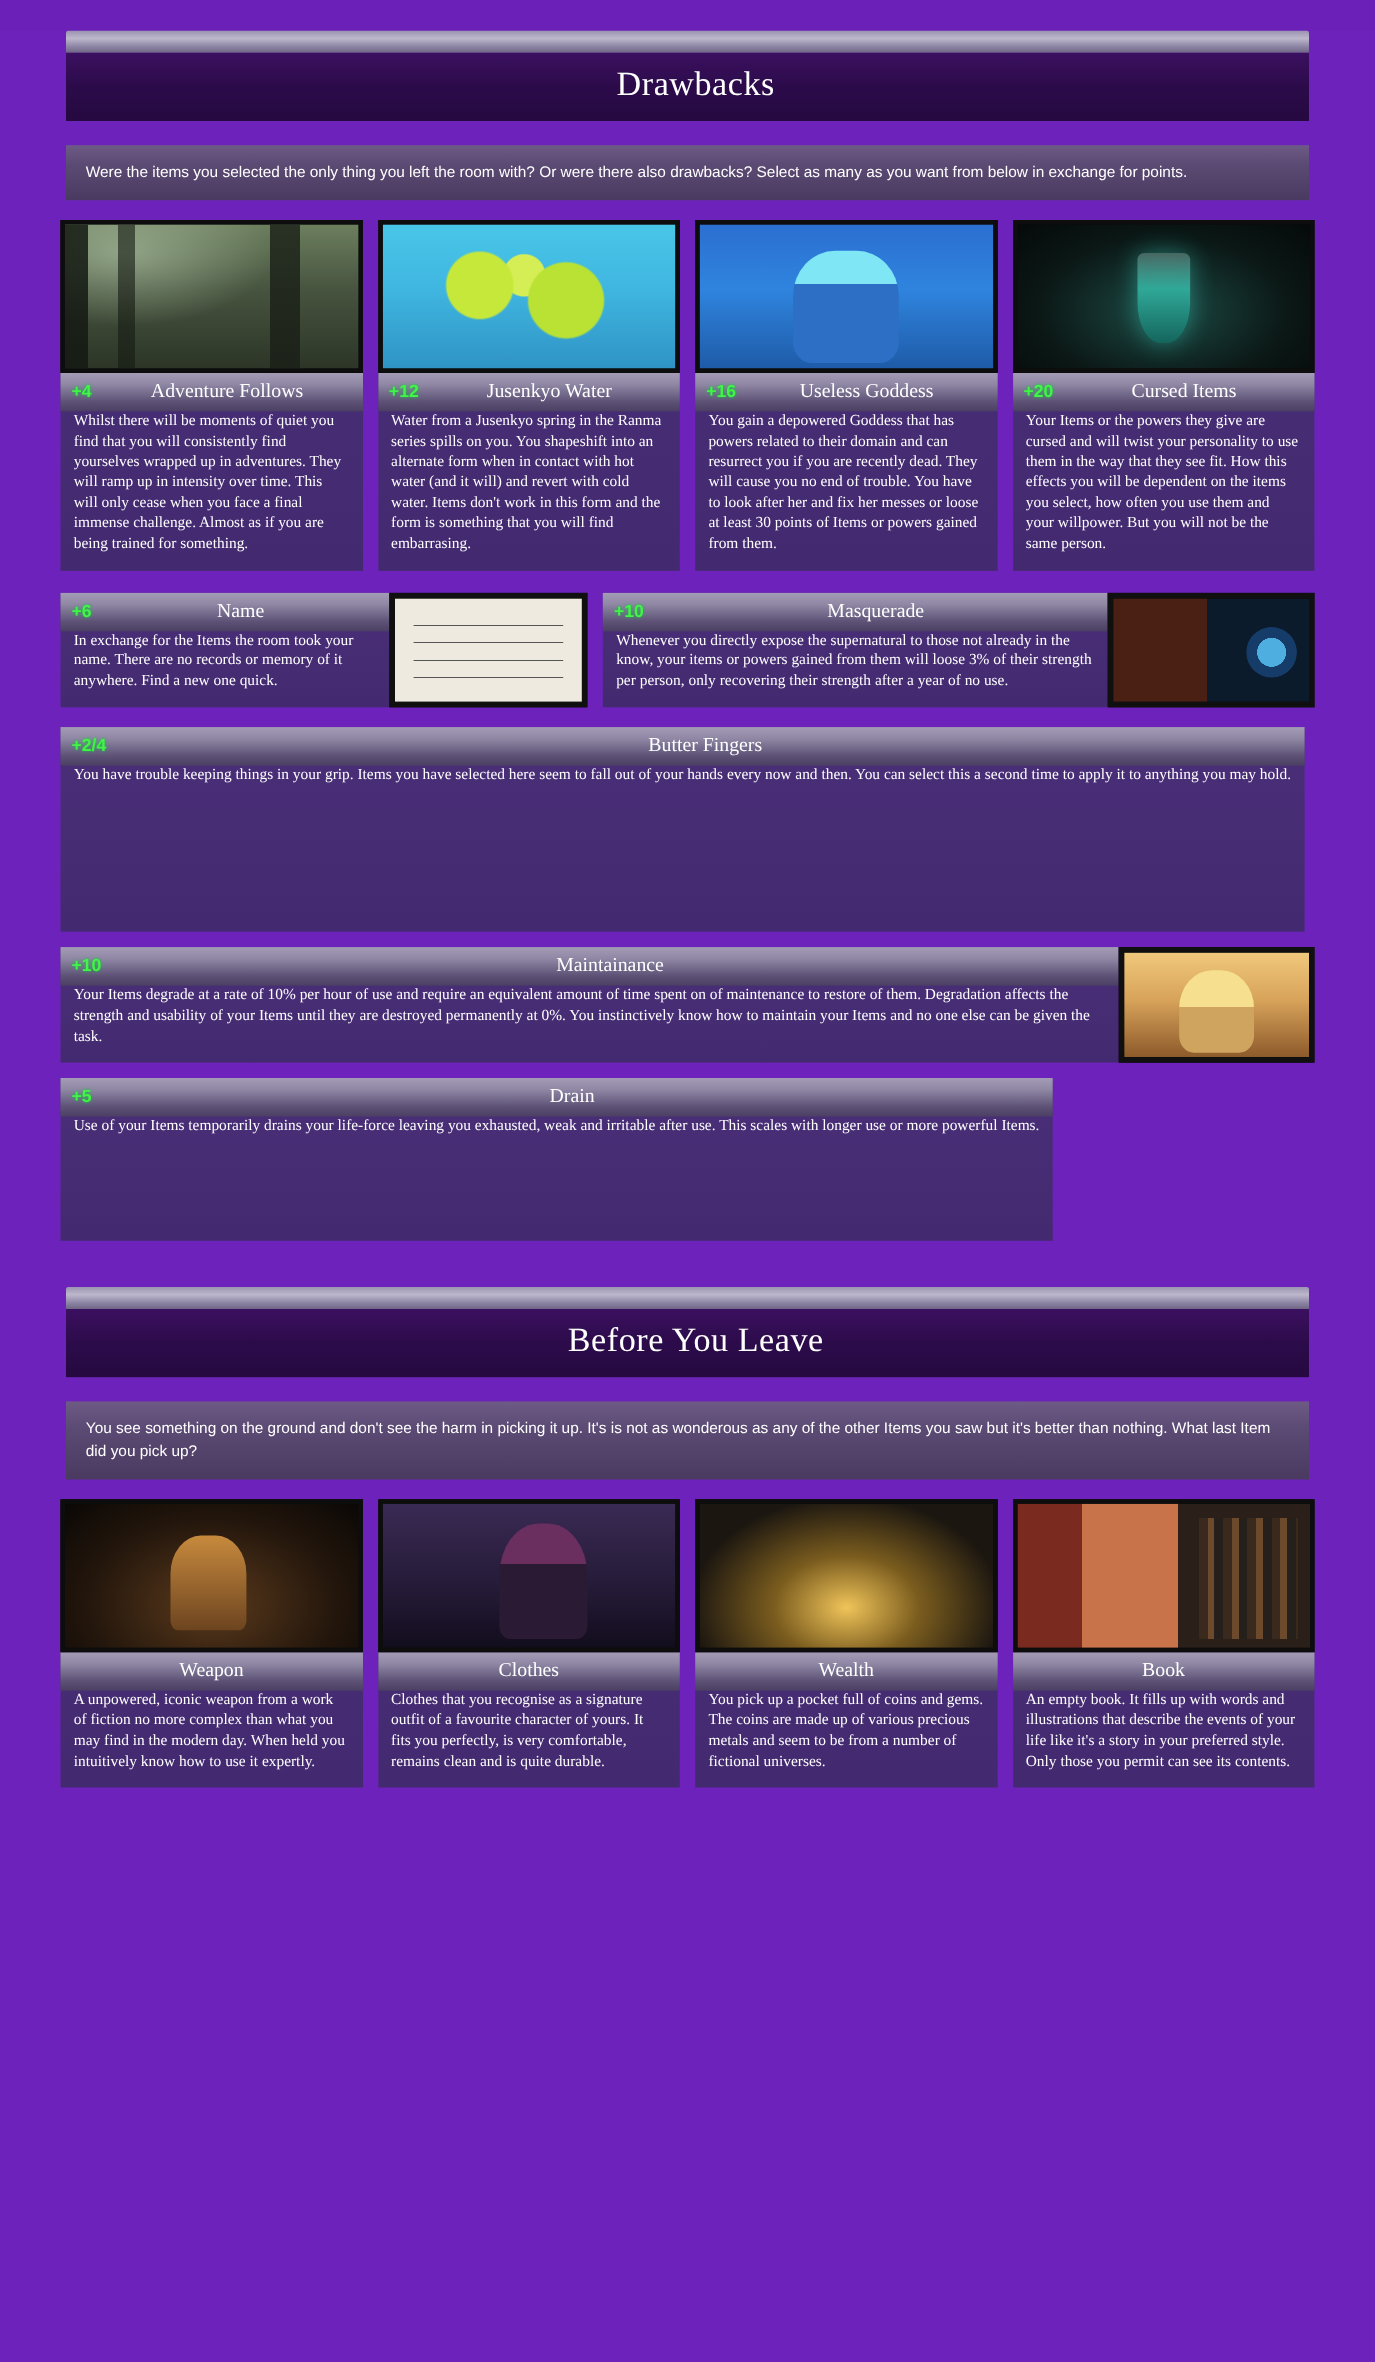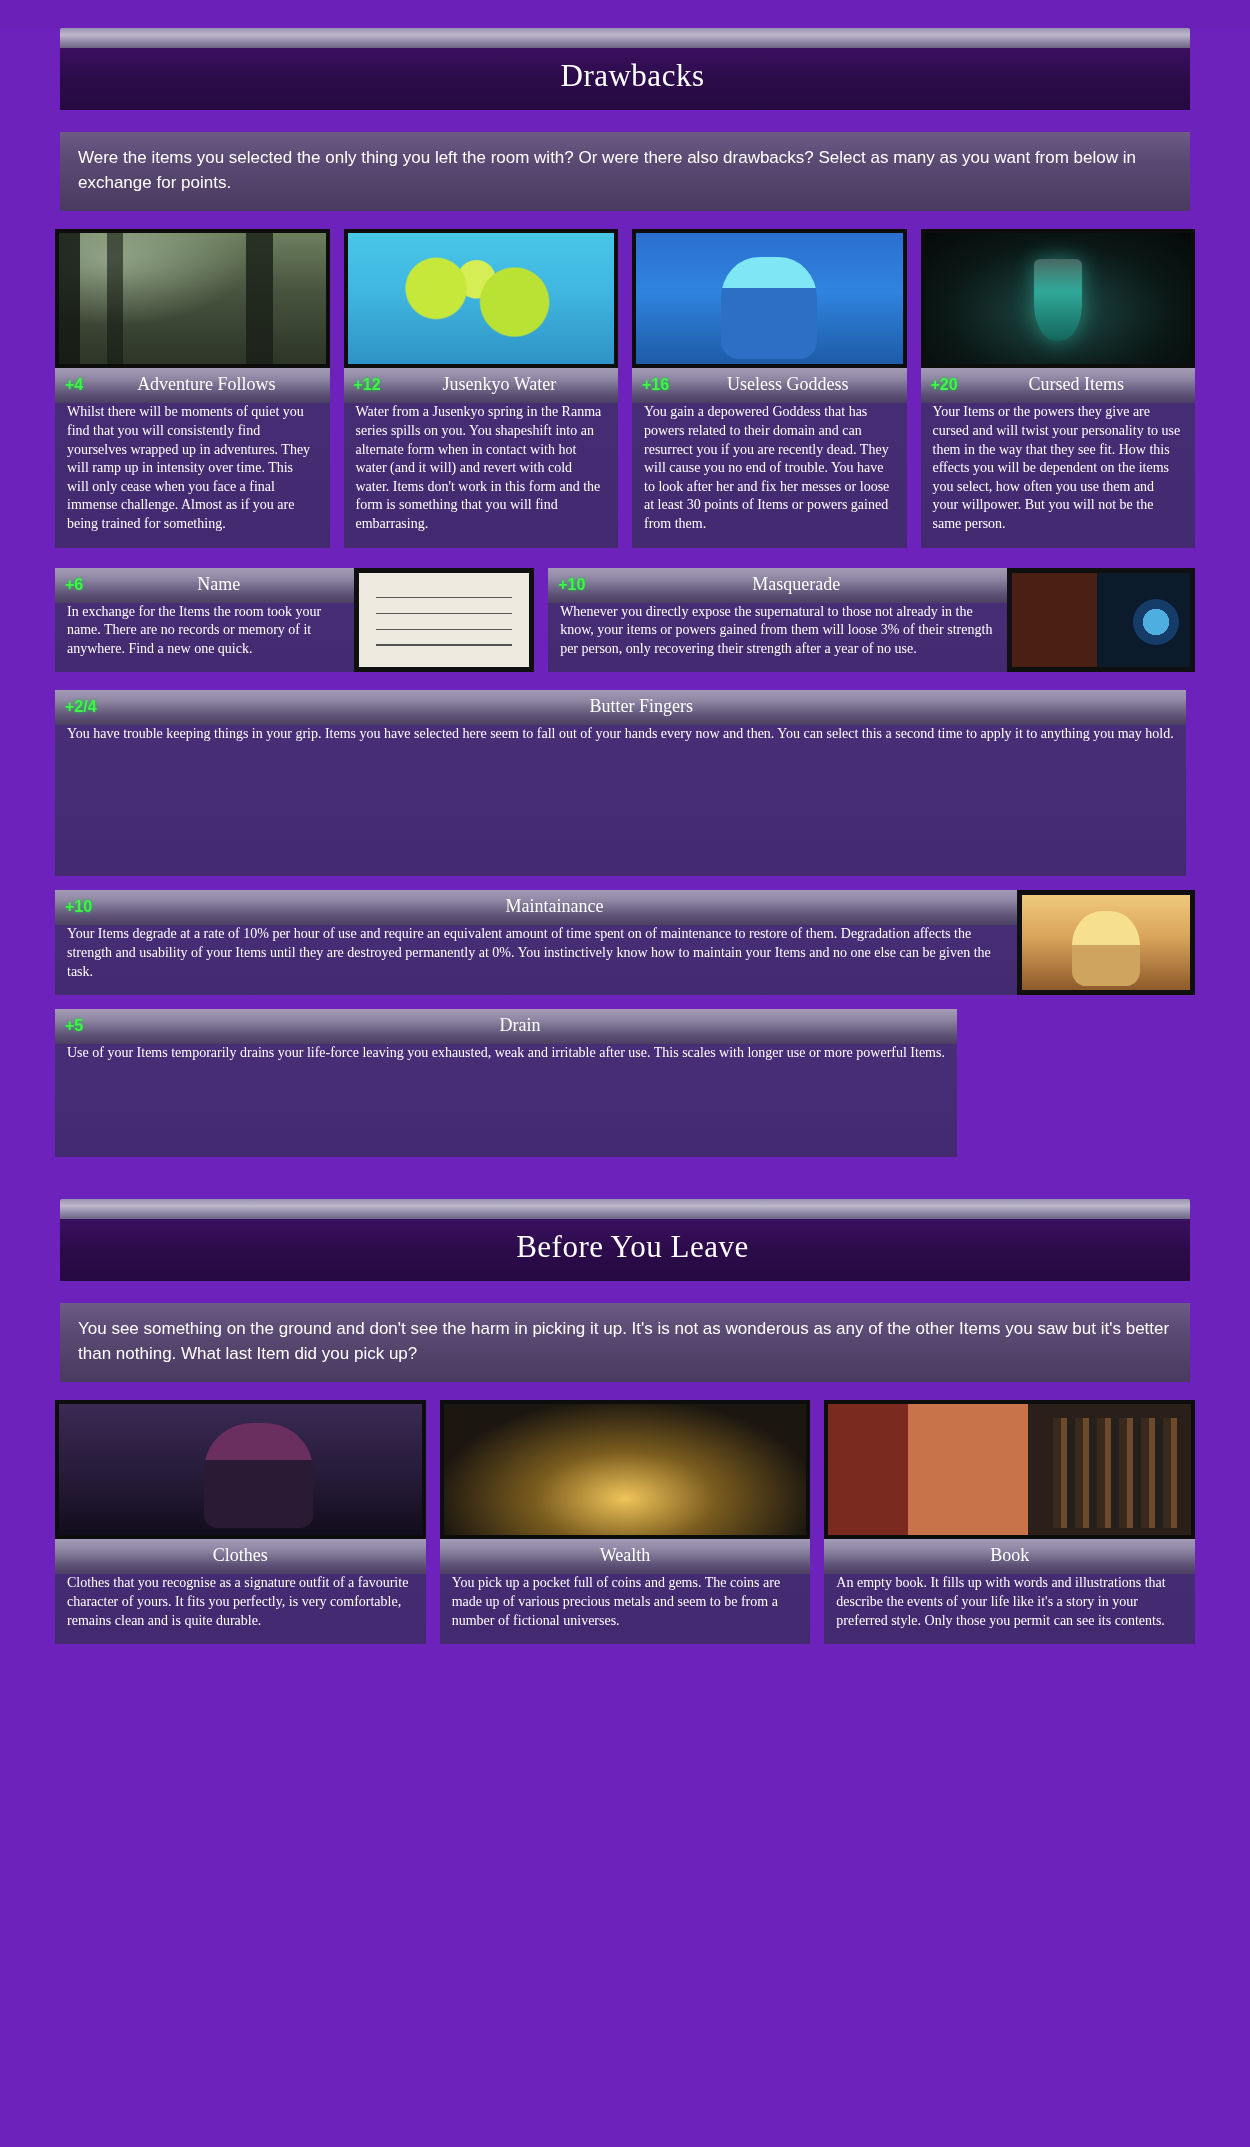--- a/index.html
+++ b/index.html
@@ -34,21 +34,21 @@
     letter-spacing: .5px;
     padding: 10px 0 16px 15px;
     font-family: "Liberation Serif", serif;
   }
 
   
   .blurb {
     margin: 22px 60px 0 60px;
     background: linear-gradient(to bottom, #6d5b86 0%, #5b4a73 35%, #4a3a60 100%);
     color: #ffffff;
-    font-size: 17px;
+    font-size: 14px;
     line-height: 1.45;
     padding: 14px 18px 16px 18px;
   }
 
   
   .row {
     display: flex;
     margin: 18px 55px 0 55px;
     gap: 14px;
     align-items: flex-start;
@@ -331,20 +331,29 @@
 
   <div class="banner" style="margin-top:42px;">
     <div class="banner-top"></div>
     <div class="banner-body">Before You Leave</div>
   </div>
 
   <div class="blurb">You see something on the ground and don't see the harm in picking it up. It's is not as wonderous as any of the other Items you saw but it's better than nothing. What last Item did you pick up?</div>
 
   <div class="row">
 
+    <div class="card">
+      <div class="card-img">
+          <div class="art art-knight"></div>
+        </div>
+      <div class="card-title">
+        <span class="ttext">Weapon</span>
+      </div>
+      <div class="card-desc">A unpowered, iconic weapon from a work of fiction no more complex than what you may find in the modern day. When held you intuitively know how to use it expertly.</div>
+    </div>
 
     <div class="card">
       <div class="card-img">
           <div class="art art-clothes"></div>
         </div>
       <div class="card-title">
         <span class="ttext">Clothes</span>
       </div>
       <div class="card-desc">Clothes that you recognise as a signature outfit of a favourite character of yours. It fits you perfectly, is very comfortable, remains clean and is quite durable.</div>
     </div>

